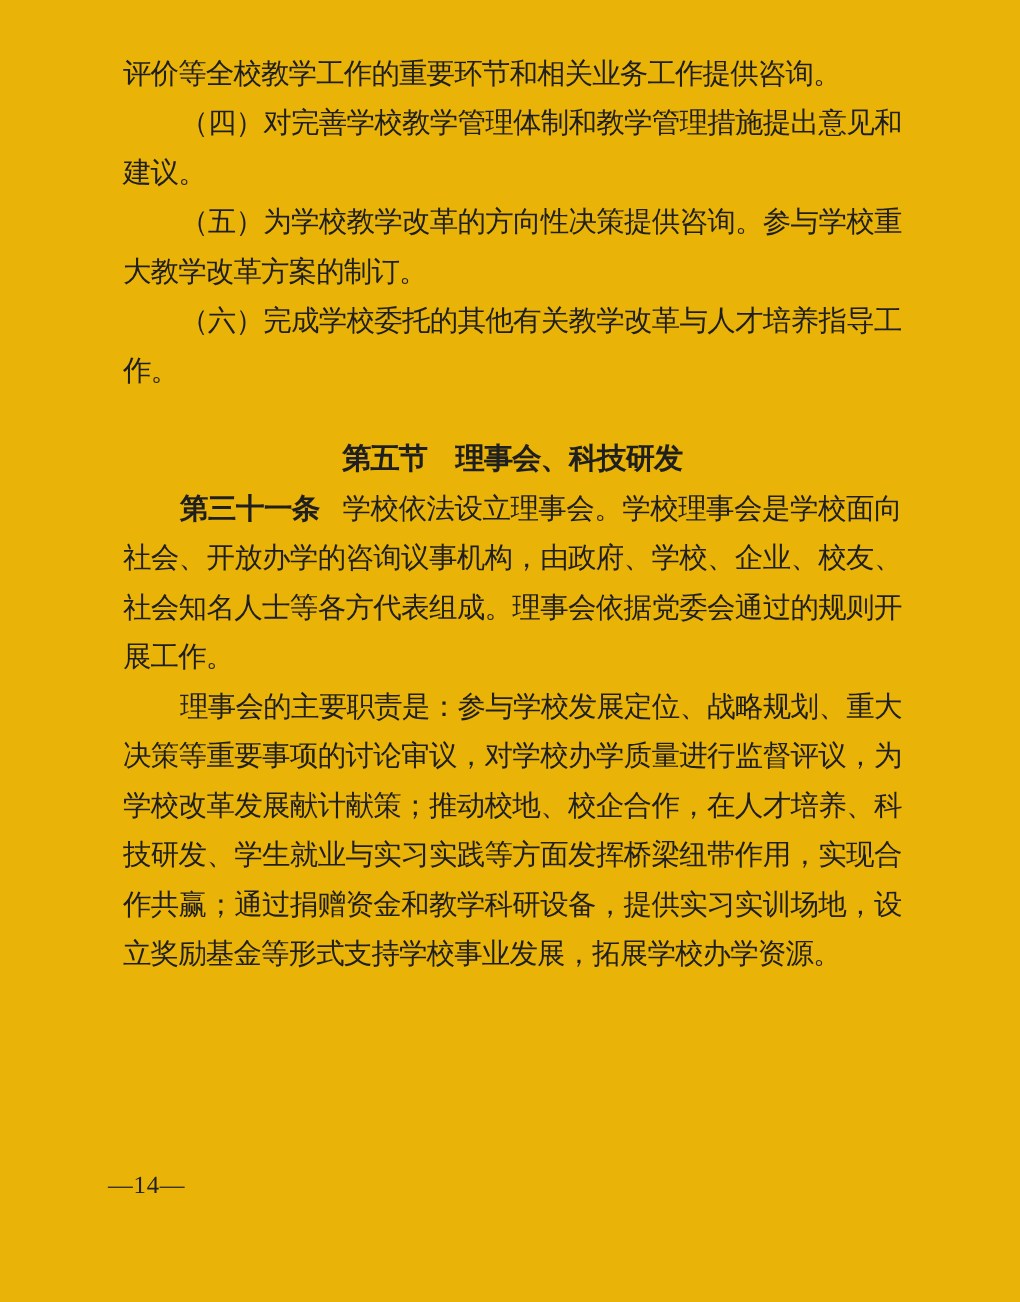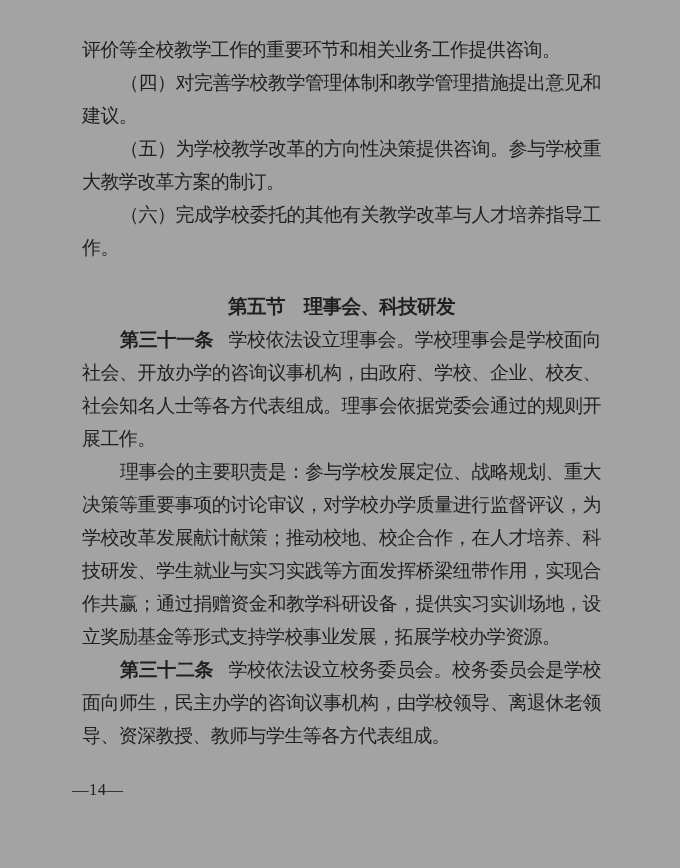--- a/index.html
+++ b/index.html
@@ -4,21 +4,21 @@
 <style>
   html, body {
     margin: 0;
     padding: 0;
     background: #ffffff;
   }
   .page {
     position: relative;
     width: 680px;
     height: 868px;
-    background: #a3a3a3;
+    background: #eab308;
     color: #1f1f1f;
     font-family: "Liberation Serif", "DejaVu Serif", serif;
     overflow: hidden;
   }
   .content {
     position: absolute;
     left: 82px;
     top: 33px;
     width: 519px;
     font-size: 19px;
@@ -71,18 +71,17 @@
     <p class="para indent">（五）为学校教学改革的方向性决策提供咨询。参与学校重大教学改革方案的制订。</p>
 
     <p class="para indent">（六）完成学校委托的其他有关教学改革与人才培养指导工作。</p>
 
     <h2 class="section-heading">第五节　理事会、科技研发</h2>
 
     <p class="para indent"><span class="article-label">第三十一条</span><span>学校依法设立理事会。学校理事会是学校面向社会、开放办学的咨询议事机构，由政府、学校、企业、校友、社会知名人士等各方代表组成。理事会依据党委会通过的规则开展工作。</span></p>
 
     <p class="para indent">理事会的主要职责是：参与学校发展定位、战略规划、重大决策等重要事项的讨论审议，对学校办学质量进行监督评议，为学校改革发展献计献策；推动校地、校企合作，在人才培养、科技研发、学生就业与实习实践等方面发挥桥梁纽带作用，实现合作共赢；通过捐赠资金和教学科研设备，提供实习实训场地，设立奖励基金等形式支持学校事业发展，拓展学校办学资源。</p>
 
-    <p class="para indent"><span class="article-label">第三十二条</span><span>学校依法设立校务委员会。校务委员会是学校面向师生，民主办学的咨询议事机构，由学校领导、离退休老领导、资深教授、教师与学生等各方代表组成。</span></p>
 
   </div>
 
   <div class="page-number">—14—</div>
 </div>
 
 </body></html>

